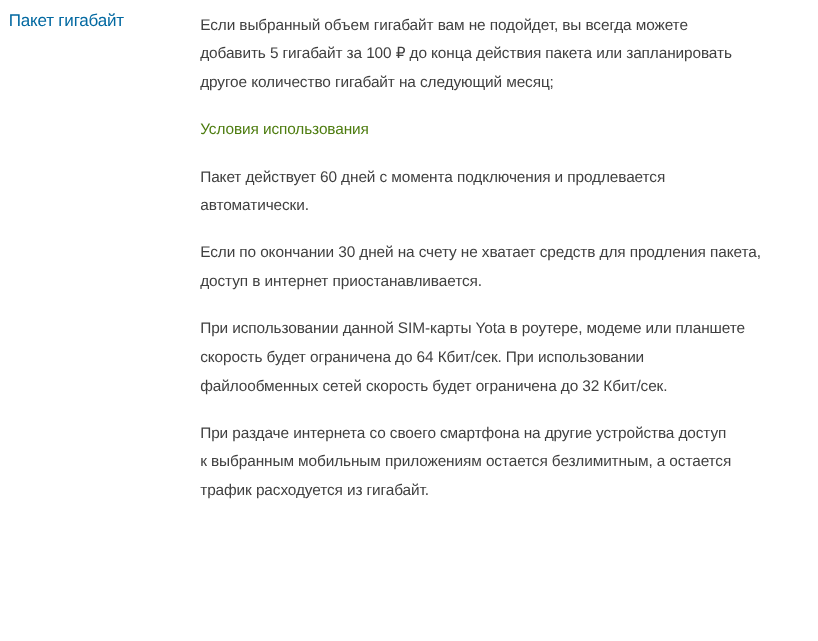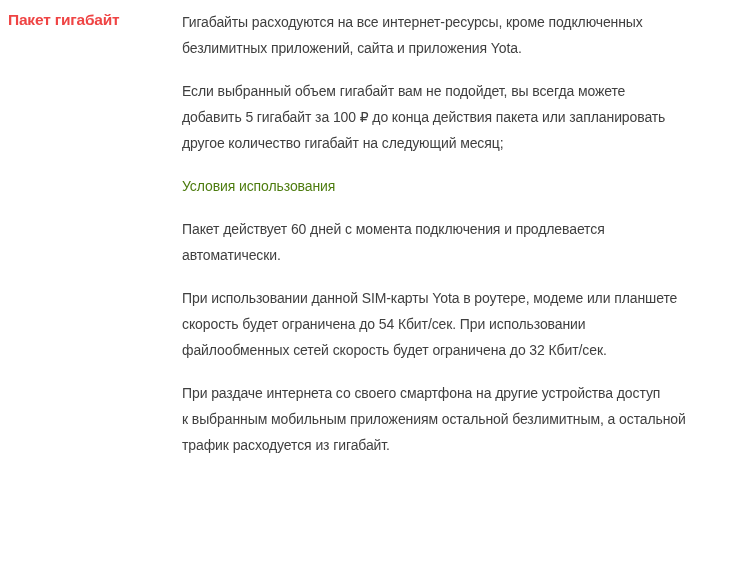--- a/index.html
+++ b/index.html
@@ -16,22 +16,22 @@
     padding-top: 9px;
     width: 744px;
   }
   .left-col {
     width: 182px;
     flex: 0 0 182px;
     padding-left: 8px;
   }
   .term-title {
     font-size: 15.5px;
-    font-weight: bold;
-    color: #ef4444;
+    font-weight: normal;
+    color: #0369a1;
     letter-spacing: -0.2px;
     line-height: 22px;
   }
   .right-col {
     flex: 1 1 auto;
     max-width: 562px;
     padding-right: 2px;
   }
   .para {
     font-size: 14px;
@@ -47,28 +47,28 @@
   }
 </style>
 </head>
 <body>
 
 <div class="section">
   <div class="left-col">
     <div class="term-title">Пакет гигабайт</div>
   </div>
   <div class="right-col">
-    <p class="para">Гигабайты расходуются на все интернет-ресурсы, кроме подключенных
-безлимитных приложений, сайта и приложения Yota.</p>
     <p class="para">Если выбранный объем гигабайт вам не подойдет, вы всегда можете
 добавить 5 гигабайт за 100 ₽ до конца действия пакета или запланировать
 другое количество гигабайт на следующий месяц;</p>
     <p class="para muted">Условия использования</p>
     <p class="para">Пакет действует 60 дней с момента подключения и продлевается
 автоматически.</p>
+    <p class="para">Если по окончании 30 дней на счету не хватает средств для продления пакета,
+доступ в интернет приостанавливается.</p>
     <p class="para">При использовании данной SIM-карты Yota в роутере, модеме или планшете
-скорость будет ограничена до 54 Кбит/сек. При использовании
+скорость будет ограничена до 64 Кбит/сек. При использовании
 файлообменных сетей скорость будет ограничена до 32 Кбит/сек.</p>
     <p class="para">При раздаче интернета со своего смартфона на другие устройства доступ
-к выбранным мобильным приложениям остальной безлимитным, а остальной
+к выбранным мобильным приложениям остается безлимитным, а остается
 трафик расходуется из гигабайт.</p>
   </div>
 </div>
 
 </body></html>

